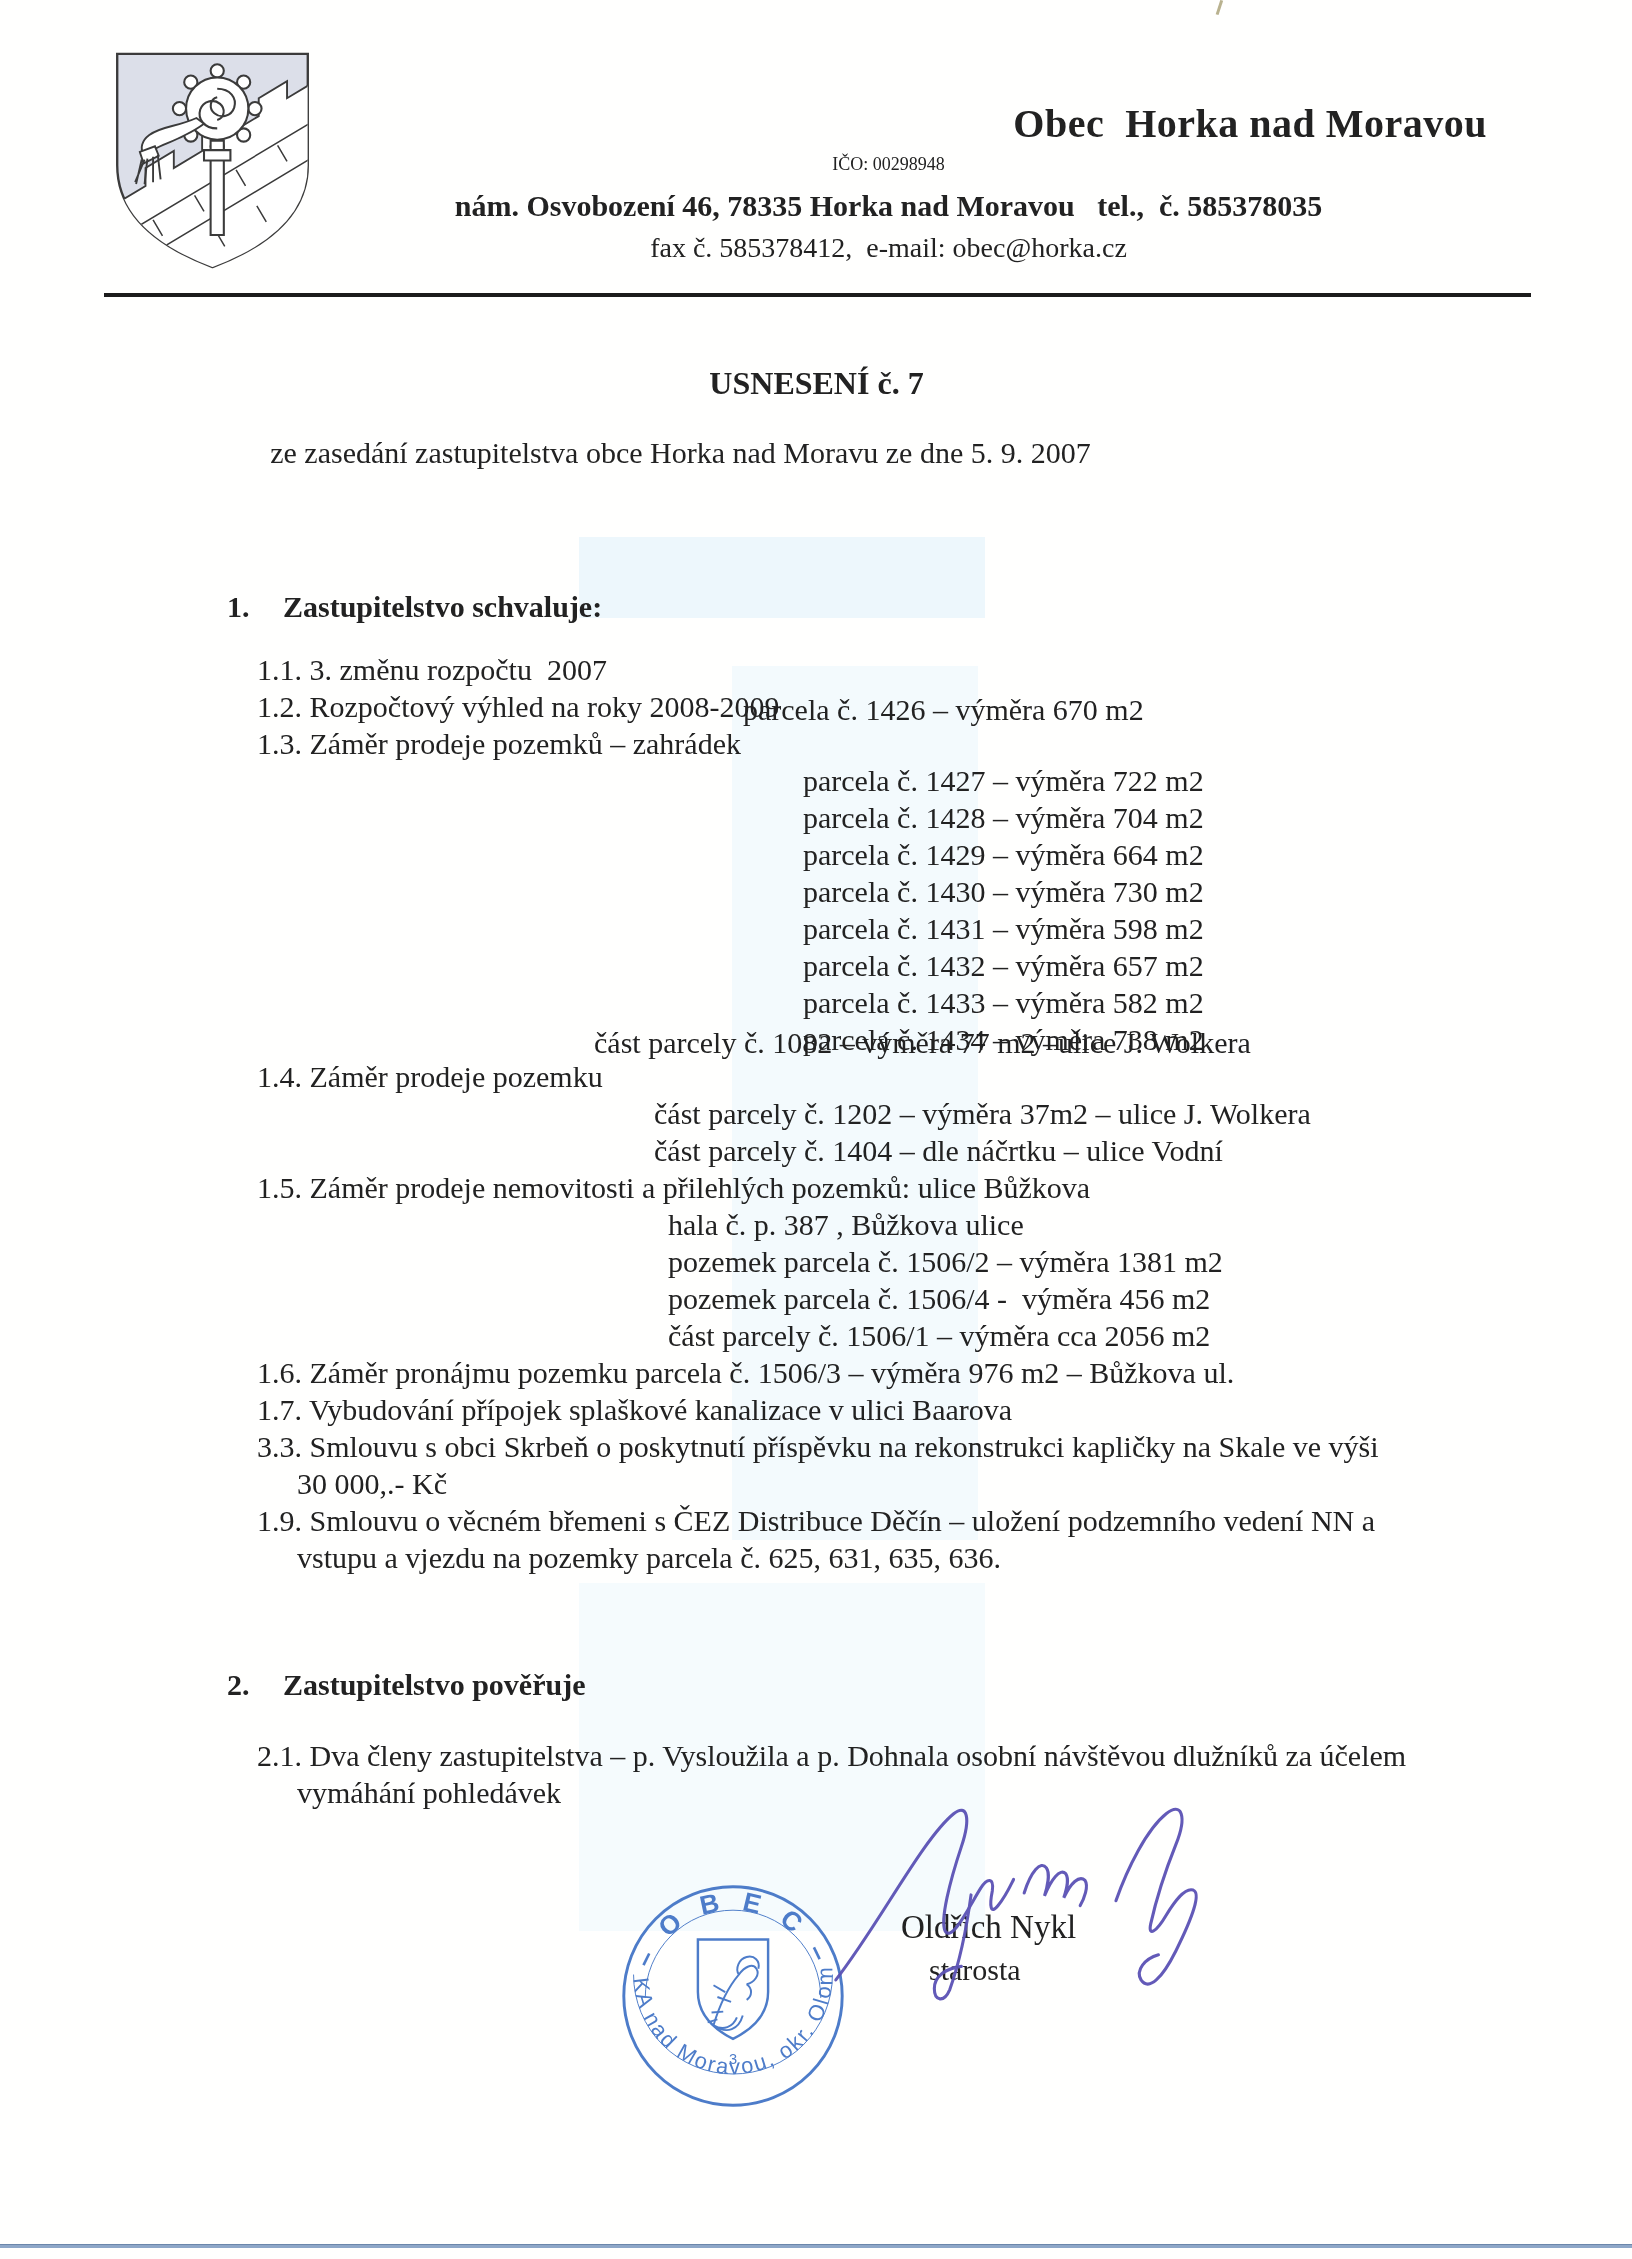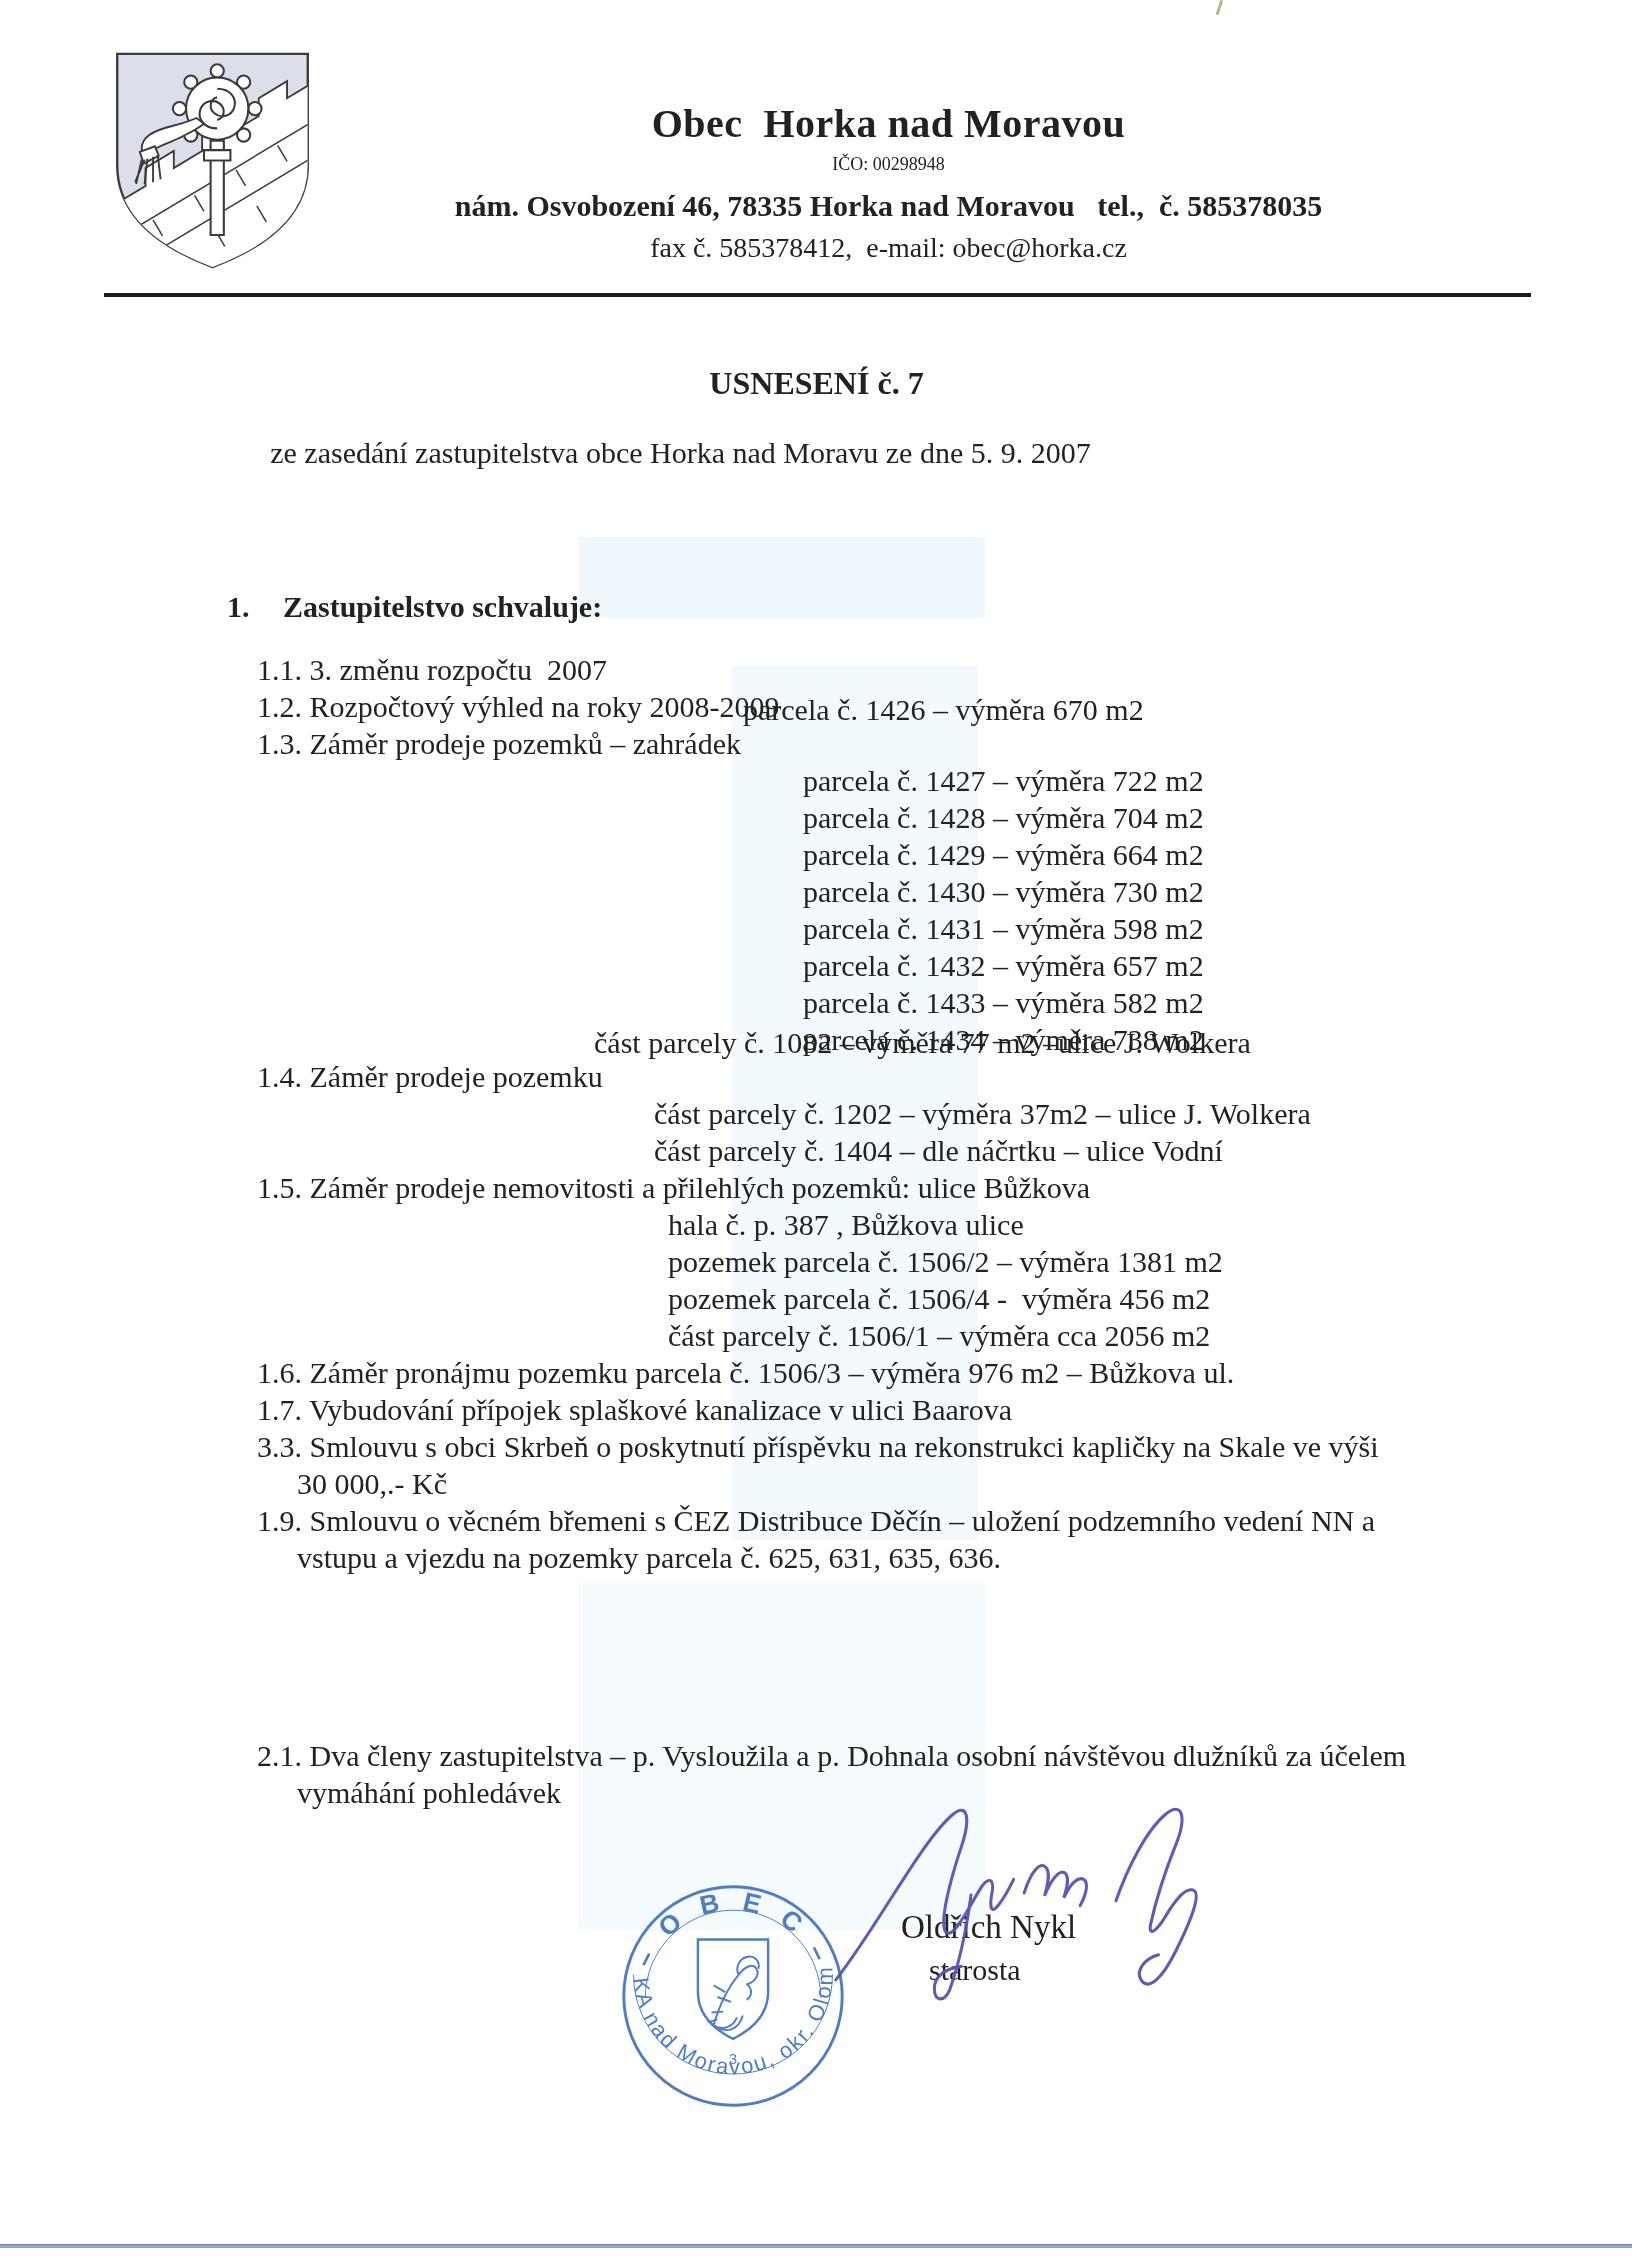--- a/index.html
+++ b/index.html
@@ -4,21 +4,21 @@
 <style>
   html,body { margin:0; padding:0; background:#d9d9d9; }
   .page {
     position:relative; width:1633px; height:2259px;
     background:#fffffe; overflow:hidden;
     font-family:"Liberation Serif", serif; color:#222;
   }
   .tint { position:absolute; pointer-events:none; }
   
   .hdr { position:absolute; left:290px; width:1197px; text-align:center; white-space:pre; }
-  .hdr-org  { top:100px; font-size:40px; font-weight:bold; letter-spacing:0.5px; }
+  .hdr-org  { top:100px; font-size:40px; font-weight:bold; letter-spacing:0.5px;text-align:right; }
   .hdr-ico  { top:154px; font-size:18px; }
   .hdr-addr { top:189px; font-size:30px; font-weight:bold; }
   .hdr-fax  { top:232px; font-size:28px; }
   .rule { position:absolute; left:104px; top:293px; width:1427px; height:3.9px; background:#1c1c1c; }
   
   .title    { position:absolute; left:0; top:365px; width:1633px; text-align:center; font-size:32px; font-weight:bold; white-space:pre; }
   .subtitle { position:absolute; left:0; top:436px; width:1361px; text-align:center; font-size:30px; white-space:pre; }
   
   .sec-head { position:absolute; left:197px; font-size:30px; font-weight:bold; white-space:pre; }
   .sec-head .num { display:inline-block; width:56px; }
@@ -214,20 +214,23 @@
         <span class="t">1.9. Smlouvu o věcném břemeni s ČEZ Distribuce Děčín – uložení podzemního vedení NN a</span>
         <span class="c2"></span>
       </div>
 
       <div class="line" style="padding-left: 40px;">
         <span class="t">vstupu a vjezdu na pozemky parcela č. 625, 631, 635, 636.</span>
         <span class="c2"></span>
       </div>
     </div>
 
+  <div class="sec-head sec2-head">
+    <span class="num">2.</span><span>Zastupitelstvo pověřuje</span>
+  </div>
   <div class="lines lines-2">
 
       <div class="line" style="padding-left: 0px;">
         <span class="t">2.1. Dva členy zastupitelstva – p. Vysloužila a p. Dohnala osobní návštěvou dlužníků za účelem</span>
         <span class="c2"></span>
       </div>
 
       <div class="line" style="padding-left: 40px;">
         <span class="t">vymáhání pohledávek</span>
         <span class="c2"></span>

